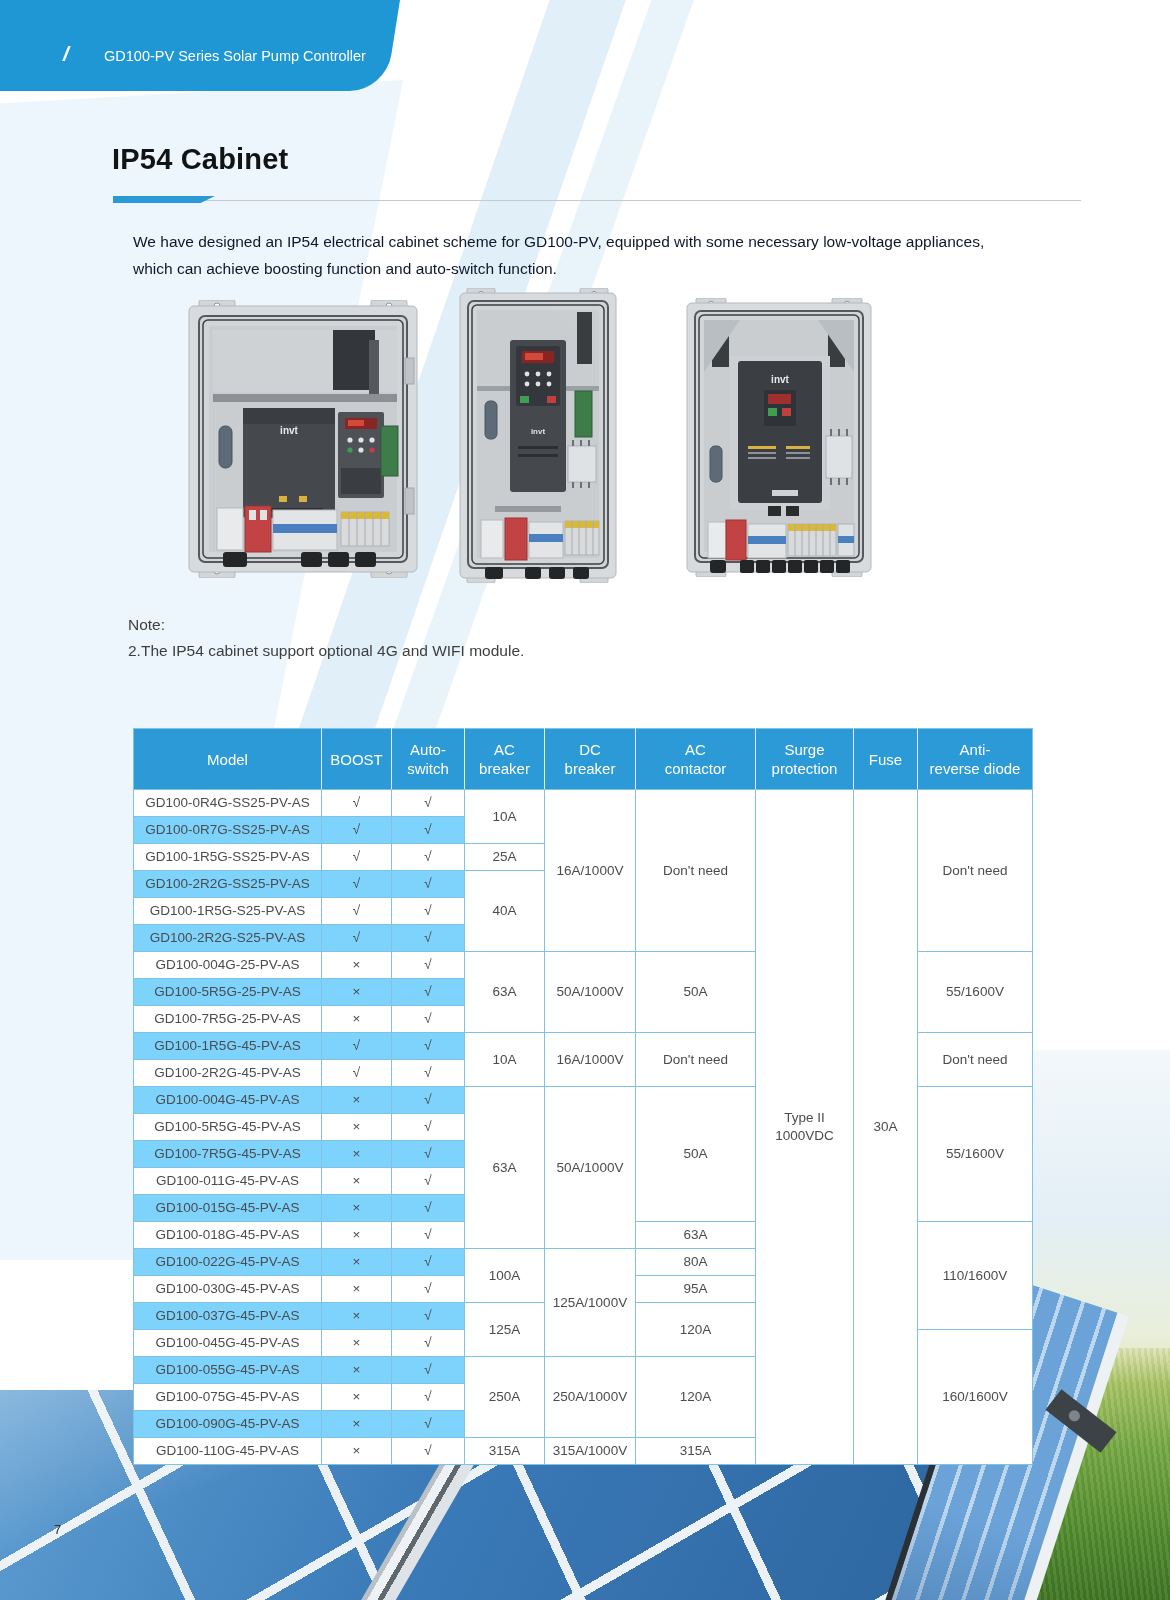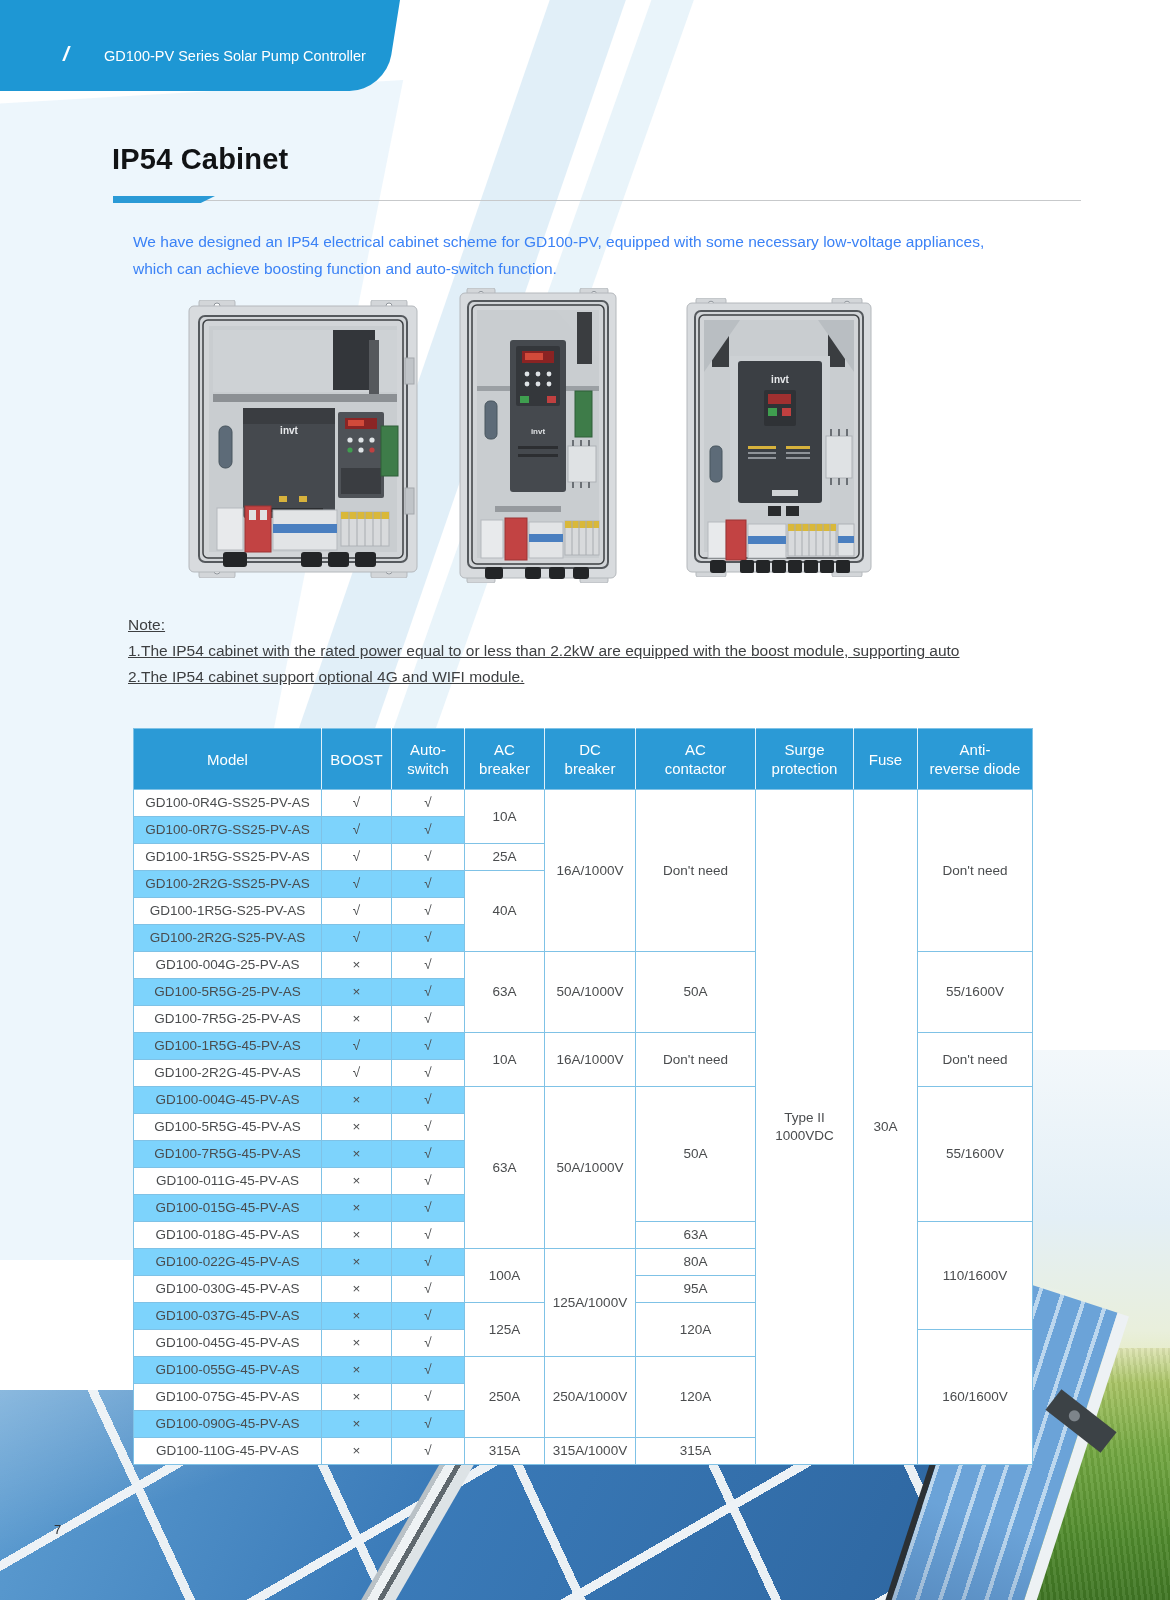--- a/index.html
+++ b/index.html
@@ -90,25 +90,25 @@
     background:#c7c9cb; z-index:2;
   }
   .divider-accent{
     position:absolute; left:113px; top:196px; width:102px; height:7px;
     background:#2a9ad6; z-index:3;
     clip-path:polygon(0 0,100% 0,86% 100%,0 100%);
   }
   
   .intro{
     position:absolute; left:133px; top:228px; width:1010px; z-index:3;
-    font-size:15.5px; line-height:27px; color:#3b82f6;
+    font-size:15.5px; line-height:27px; color:#0f172a;
   }
   .note{
     position:absolute; left:128px; top:612px; width:1010px; z-index:3;
-    font-size:15.5px; line-height:26px; color:#3d3f41;text-decoration:underline;
+    font-size:15.5px; line-height:26px; color:#3d3f41;
   }
   
   .cabinet{ position:absolute; z-index:3; }
   .cab1{ left:183px; top:300px; }
   .cab2{ left:455px; top:288px; }
   .cab3{ left:682px; top:298px; }
   
   .table-wrap{ position:absolute; left:133px; top:728px; z-index:4;border-radius:12px; }
   table.spec{
     border-collapse:collapse; table-layout:fixed; width:855px;
@@ -312,21 +312,20 @@
     <rect x="74" y="262" width="14" height="13" rx="2" fill="#232527"></rect>
     <rect x="90" y="262" width="14" height="13" rx="2" fill="#232527"></rect>
     <rect x="106" y="262" width="14" height="13" rx="2" fill="#232527"></rect>
     <rect x="122" y="262" width="14" height="13" rx="2" fill="#232527"></rect>
     <rect x="138" y="262" width="14" height="13" rx="2" fill="#232527"></rect>
     <rect x="154" y="262" width="14" height="13" rx="2" fill="#232527"></rect>
   </svg>
 
   <div class="note">
     <div>Note:</div>
-    <div>1.The IP54 cabinet with the rated power equal to or less than 2.2kW are equipped with the boost module, supporting auto</div>
     <div>2.The IP54 cabinet support optional 4G and WIFI module.</div>
   </div>
 
   <div class="table-wrap">
     <table class="spec">
       <thead>
         <tr>
             <th class="col-model">Model</th>
             <th class="col-boost">BOOST</th>
             <th class="col-autosw">Auto-

